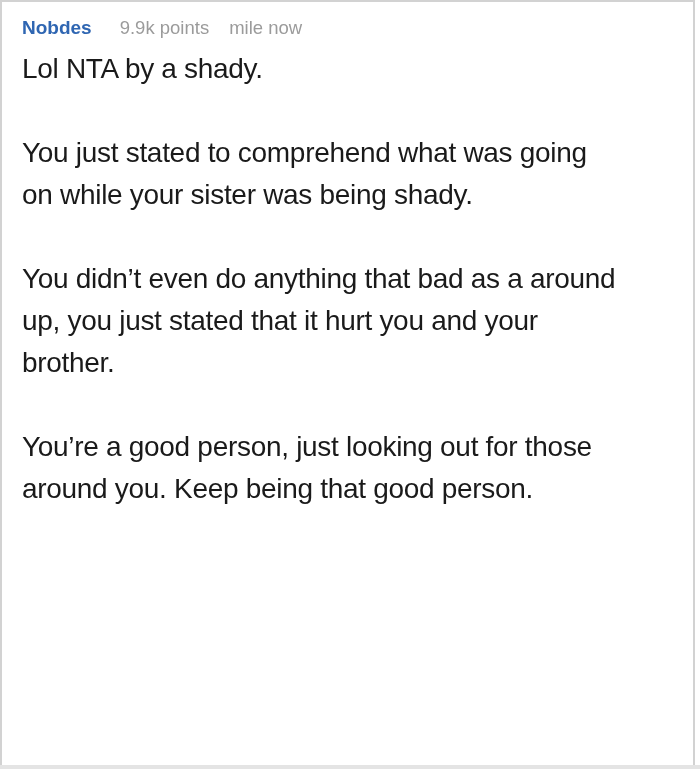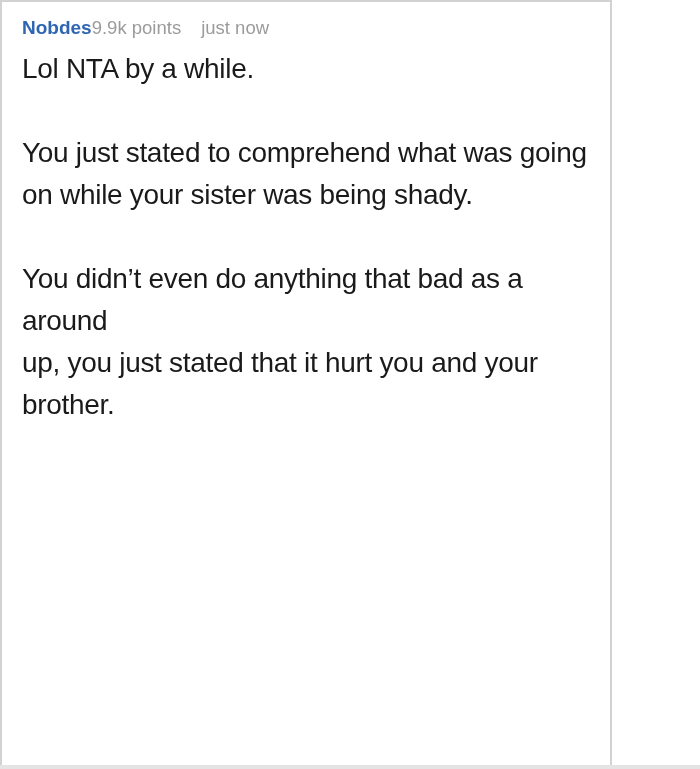--- a/index.html
+++ b/index.html
@@ -16,21 +16,21 @@
     width: 700px;
     height: 769px;
     background: #ffffff;
     overflow: hidden;
     font-family: "Liberation Sans", sans-serif;
   }
   .comment-card {
     position: absolute;
     top: 0;
     left: 0;
-    width: 612px;
+    width: 695px;
     height: 765px;
     background: #ffffff;
     border-top: 2px solid var(--border);
     border-left: 2px solid var(--border);
     border-right: 2px solid var(--border);
     padding: 14px 18px 0 20px;
     overflow: hidden;
   }
   .comment-header {
     display: flex;
@@ -43,21 +43,21 @@
     font-weight: 700;
     font-size: 19px;
     text-decoration: none;
     cursor: pointer;
   }
   .meta {
     color: var(--meta);
     font-size: 18.5px;
     font-weight: 400;
   }
-  .points { }
+  .points { margin-left: 28px; }
   .timestamp { margin-left: 20px; }
   .comment-body p.para {
     white-space: pre-line;
     margin: 0 0 42px 0;
     font-size: 28px;
     line-height: 42px;
     letter-spacing: -0.3px;
     color: var(--text);
     font-weight: 400;
   }
@@ -71,24 +71,26 @@
     background: var(--band);
   }
 </style>
 </head>
 <body>
 
 <div class="comment-card">
   <div class="comment-header">
     <a class="username">Nobdes</a>
     <span class="meta points">9.9k points</span>
-    <span class="meta timestamp">just now</span>
+    <span class="meta timestamp">mile now</span>
   </div>
   <div class="comment-body">
-      <p class="para">Lol NTA by a while.</p>
+      <p class="para">Lol NTA by a shady.</p>
       <p class="para">You just stated to comprehend what was going
 on while your sister was being shady.</p>
       <p class="para">You didn’t even do anything that bad as a around
 up, you just stated that it hurt you and your
 brother.</p>
+      <p class="para">You’re a good person, just looking out for those
+around you. Keep being that good person.</p>
     </div>
 </div>
 <div class="bottom-band"></div>
 
 </body></html>

